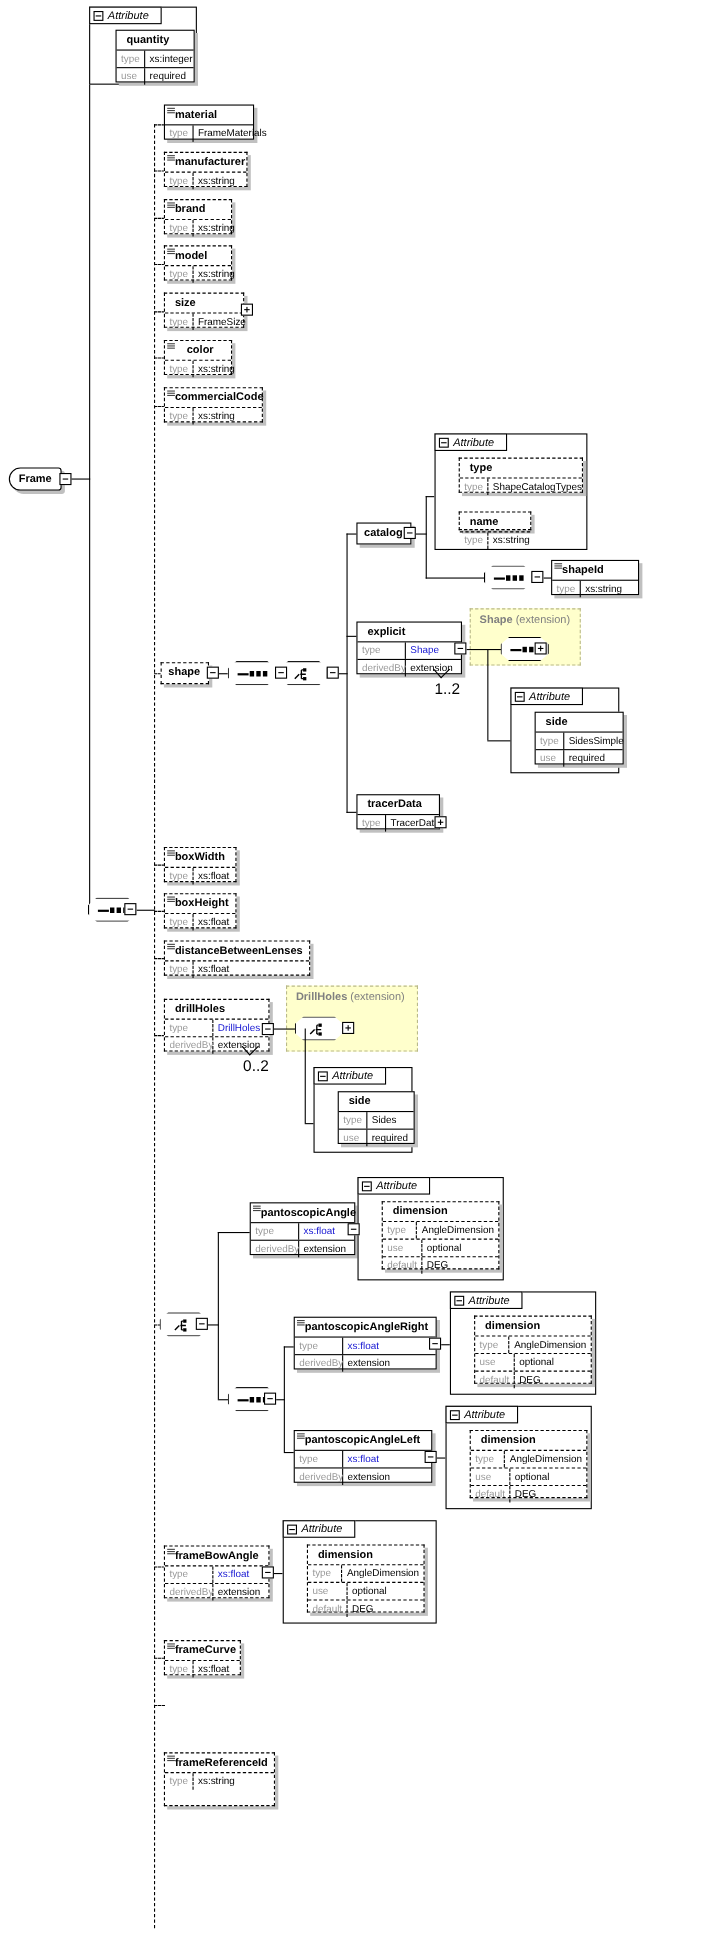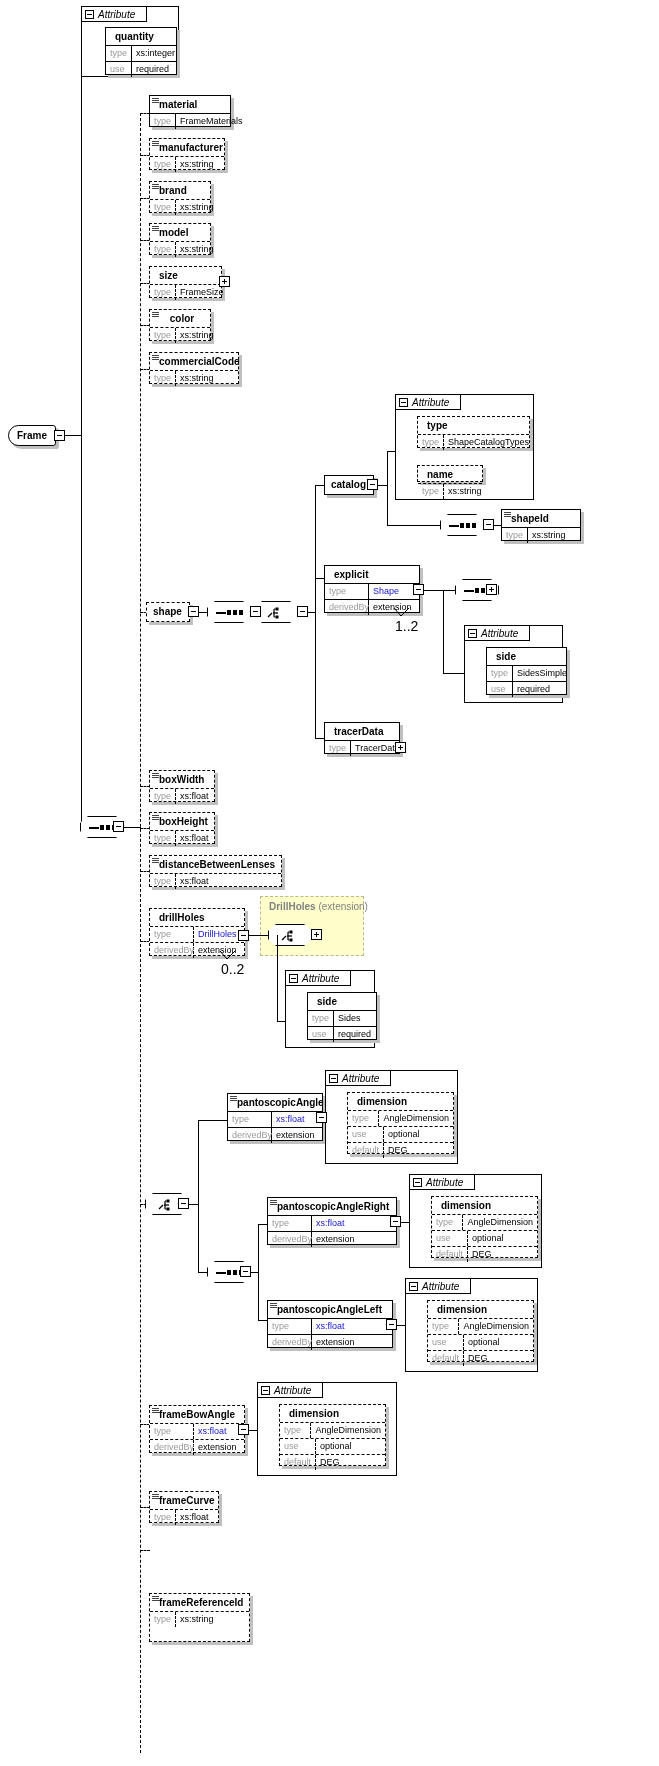--- a/index.html
+++ b/index.html
@@ -317,20 +317,26 @@
       <div class="k" style="width:44px;">derivedBy</div>
       <div class="v">extension</div>
     </div>
   </div>
   <div class="tog" style="left:413px;top:584px;"></div>
   <span class="card" style="left:395px;top:618px;">1..2</span>
   <svg class="curve" style="left:392px;top:608px;width:20px;height:10px;">
     <path d="M2 0 L9 8 L17 0" stroke="#000" fill="none" stroke-width="1"></path>
   </svg>
 
+  <div class="extbox" style="left:427px;top:553px;width:101px;height:52px;">
+    <div class="ttl">
+      <b>Shape</b>
+      <span>(extension)</span>
+    </div>
+  </div>
   <div class="ln lnh" style="left:424px;top:590px;width:32px;"></div>
   <div class="conn" style="left:455px;top:579px;">
     <div class="seqd" style="left:8px;width:10px;height:1.5px;"></div>
     <div class="dot" style="left:19px;"></div>
     <div class="dot" style="left:25px;"></div>
     <div class="dot" style="left:31px;"></div>
   </div>
   <div class="tog p" style="left:486px;top:584px;"></div>
 
   <div class="ln lnv" style="left:443px;top:590px;height:83px;"></div>
@@ -419,21 +425,21 @@
       <div class="k" style="width:44px;">derivedBy</div>
       <div class="v">extension</div>
     </div>
   </div>
   <div class="tog" style="left:238px;top:930px;"></div>
   <span class="card" style="left:221px;top:961px;">0..2</span>
   <svg class="curve" style="left:218px;top:951px;width:20px;height:10px;">
     <path d="M2 0 L9 8 L17 0" stroke="#000" fill="none" stroke-width="1"></path>
   </svg>
 
-  <div class="extbox" style="left:260px;top:896px;width:104px;height:60px;">
+  <div class="extbox" style="left:260px;top:896px;width:120px;height:60px;">
     <div class="ttl">
       <b>DrillHoles</b>
       <span>(extension)</span>
     </div>
   </div>
   <div class="ln lnh" style="left:249px;top:935px;width:20px;"></div>
   <div class="conn" style="left:268px;top:924px;">
     <svg class="chc" viewBox="0 0 14 14">
       <path d="M1 11 L5 7" stroke="#000" stroke-width="1.3" fill="none"></path>
       <path d="M6 7 H11" stroke="#000" stroke-width="1.3" fill="none"></path>

